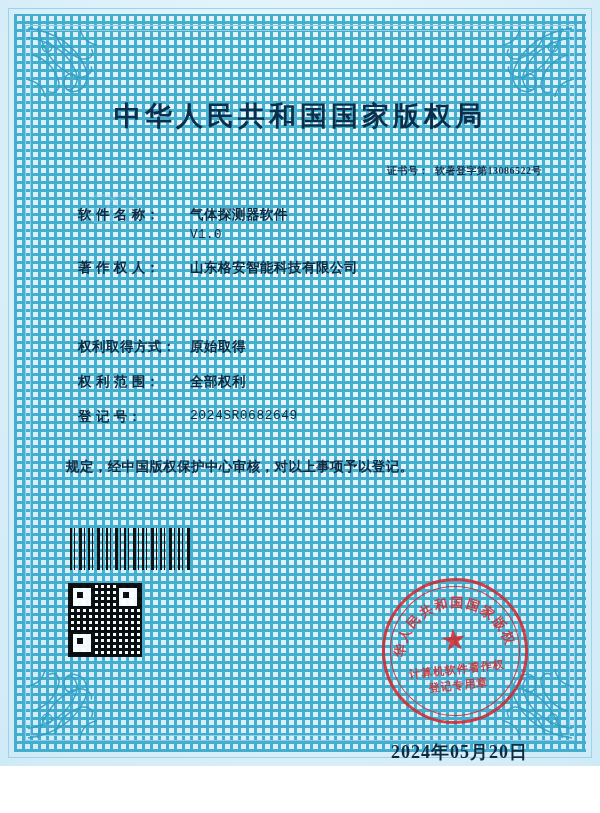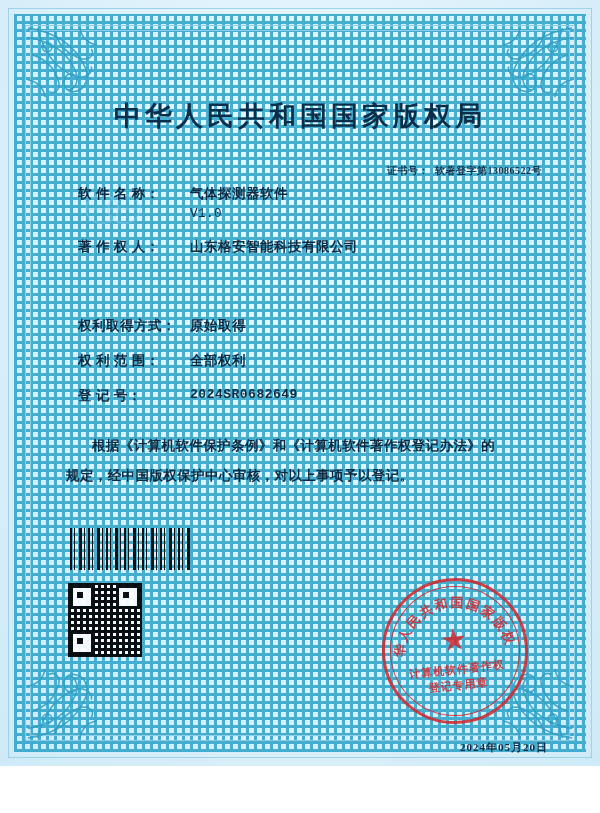--- a/index.html
+++ b/index.html
@@ -125,21 +125,21 @@
     text-align: right;
     padding-right: 10px;
     font-size: 10px;
     color: #14314a;
     font-weight: bold;
     letter-spacing: 0.5px;
   }
   .cert-no .cert-no-label { margin-right: 6px; }
 
   .fields {
-    margin-top: 7px;
+    margin-top: 28px;
     padding-left: 30px;
   }
   .field-row {
     display: flex;
     align-items: flex-start;
     margin-bottom: 17px;
     font-size: 13.5px;
     color: #10293f;
   }
   .field-label {
@@ -157,21 +157,21 @@
   .field-value .sub {
     display: block;
     font-family: "Liberation Mono", "DejaVu Sans Mono", monospace;
     font-weight: normal;
     font-size: 12.5px;
     margin-top: 4px;
     letter-spacing: 0.5px;
   }
   .field-value.mono {
     font-family: "Liberation Mono", "DejaVu Sans Mono", monospace;
-    font-weight: bold;
+    font-weight: normal;
     font-size: 13px;
   }
 
   .gap-big { height: 44px; }
 
   .statement {
     margin-top: 26px;
     font-size: 13.5px;
     color: #10293f;
     line-height: 30px;
@@ -267,23 +267,23 @@
     left: 0; right: 0; top: 80px;
     text-align: center;
     font-size: 11px;
     font-weight: bold;
     line-height: 16px;
     letter-spacing: 1px;
   }
 
   .issue-date {
     position: absolute;
-    right: 52px;
+    right: 72px;
     top: 740px;
-    font-size: 11px;
+    font-size: 18px;
     font-weight: bold;
     color: #10293f;
     letter-spacing: 1px;
     font-family: "Liberation Serif", "DejaVu Serif", serif;
   }
 </style>
 </head>
 <body>
 
 <div class="certificate">
@@ -387,21 +387,20 @@
       </div>
 
       <div class="field-row">
         <div class="field-label">登 记 号：</div>
         <div class="field-value mono">2024SR0682649</div>
       </div>
 
     </div>
 
     <div class="statement">
-      <div><span class="indent"></span><span>根据《计算机软件保护条例》和《计算机软件著作权登记办法》的</span></div>
       <div>规定，经中国版权保护中心审核，对以上事项予以登记。</div>
     </div>
 
   </div>
 
   <div class="barcode"></div>
 
   <div class="qrcode">
     <div class="qr-eye tl"></div>
     <div class="qr-eye tr"></div>

